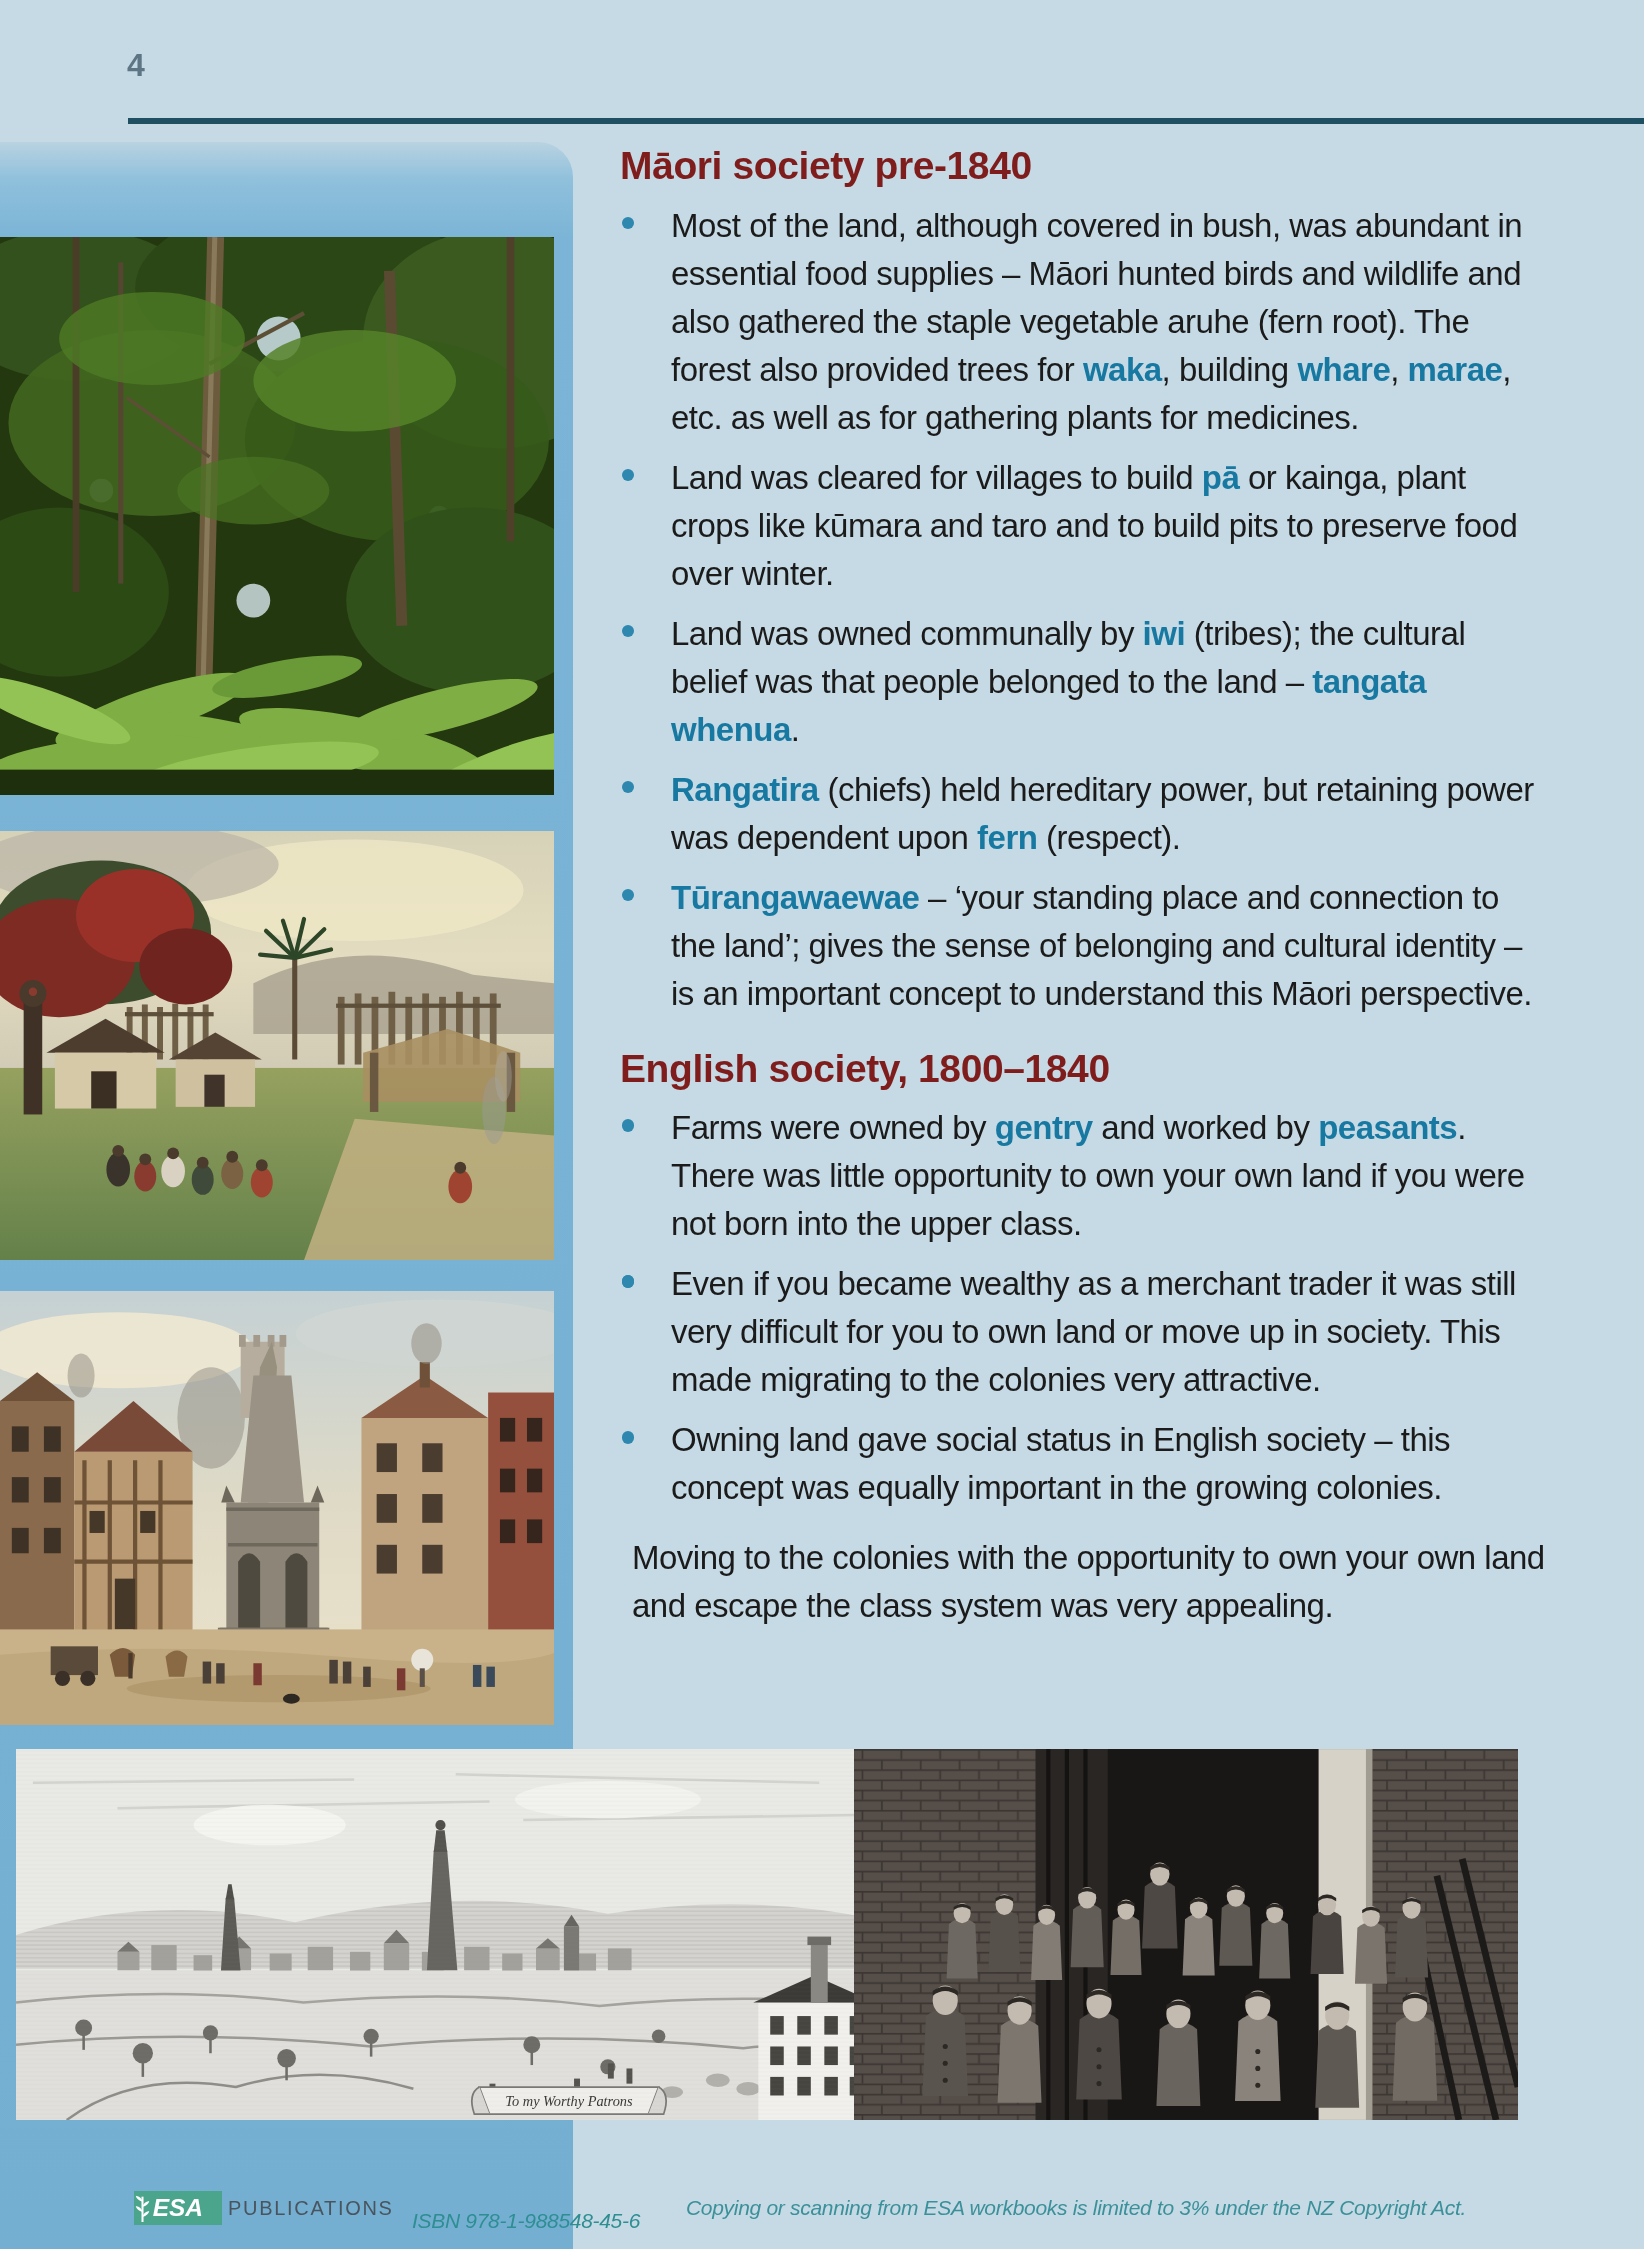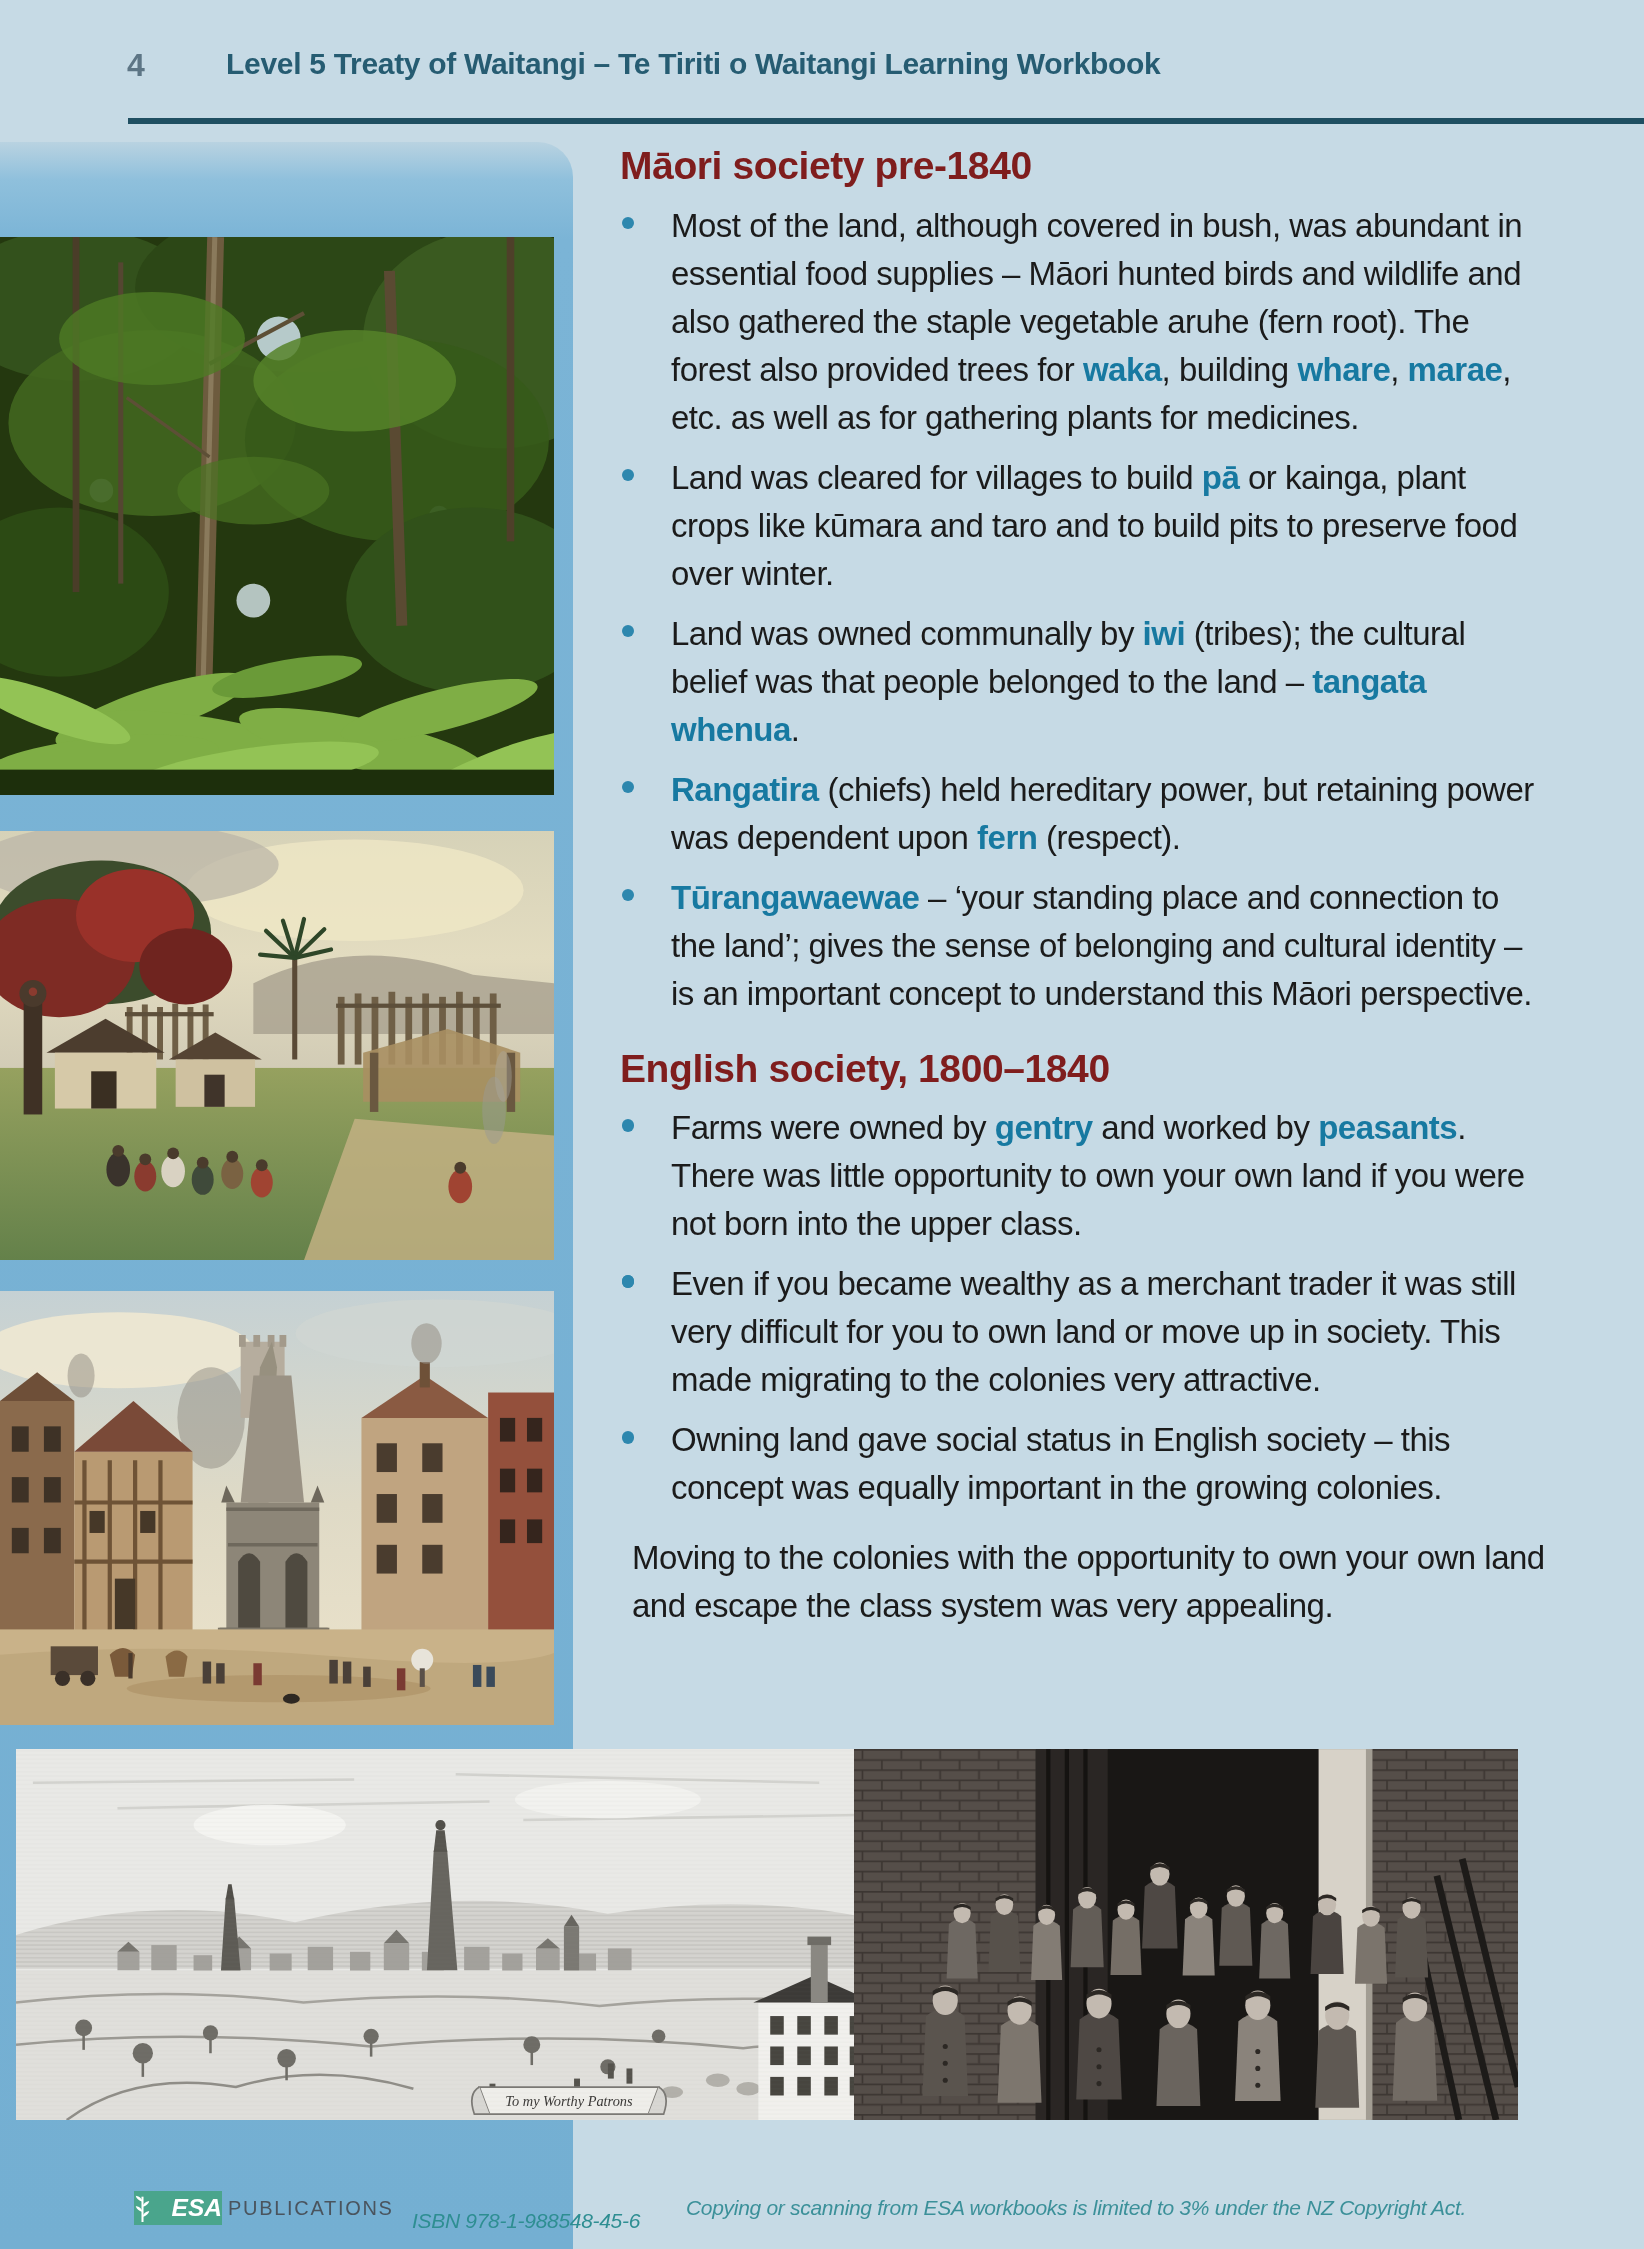--- a/index.html
+++ b/index.html
@@ -56,21 +56,21 @@
   }
   .term{font-weight:bold;color:#1779a1;}
   .closing{
     width:947px;font-size:33px;line-height:48px;letter-spacing:-0.5px;
     margin:22px 0 0 12px;
   }
   
   .footer{position:absolute;left:0;right:0;top:2186px;height:44px;}
   .esa-logo{
     position:absolute;left:134px;top:5px;width:88px;height:34px;
-    background:#4aa58c;display:flex;align-items:center;justify-content:space-between;gap:1.7px;
+    background:#4aa58c;display:flex;align-items:center;justify-content:flex-start;gap:1.7px;
   }
   .esa-logo .esa-word{
     color:#ffffff;font-weight:bold;font-style:italic;font-size:24.5px;letter-spacing:0;
   }
   .publications{
     position:absolute;left:228px;top:11px;
     font-size:20px;color:#4a545e;letter-spacing:1.7px;
   }
   .isbn{
     position:absolute;left:412px;top:10px;
@@ -80,21 +80,20 @@
     position:absolute;left:686px;top:10px;
     font-size:21px;font-style:italic;color:#3b9099;letter-spacing:-0.3px;white-space:nowrap;
   }
 </style>
 </head>
 <body>
 
 <div class="page">
 
   <div class="page-number">4</div>
-  <div class="header-title">Level 5 Treaty of Waitangi – Te Tiriti o Waitangi Learning Workbook</div>
   <div class="header-rule"></div>
 
   <div class="sidebar-panel"></div>
 
   <div class="side-img img-forest">
     <svg width="554" height="558" viewBox="0 0 656 660" preserveAspectRatio="none">
       <rect width="656" height="660" fill="#24380f"></rect>
       <ellipse cx="90" cy="80" rx="150" ry="90" fill="#33511c"></ellipse>
       <ellipse cx="360" cy="60" rx="200" ry="100" fill="#2c4716"></ellipse>
       <ellipse cx="590" cy="120" rx="160" ry="130" fill="#3a5a20"></ellipse>

